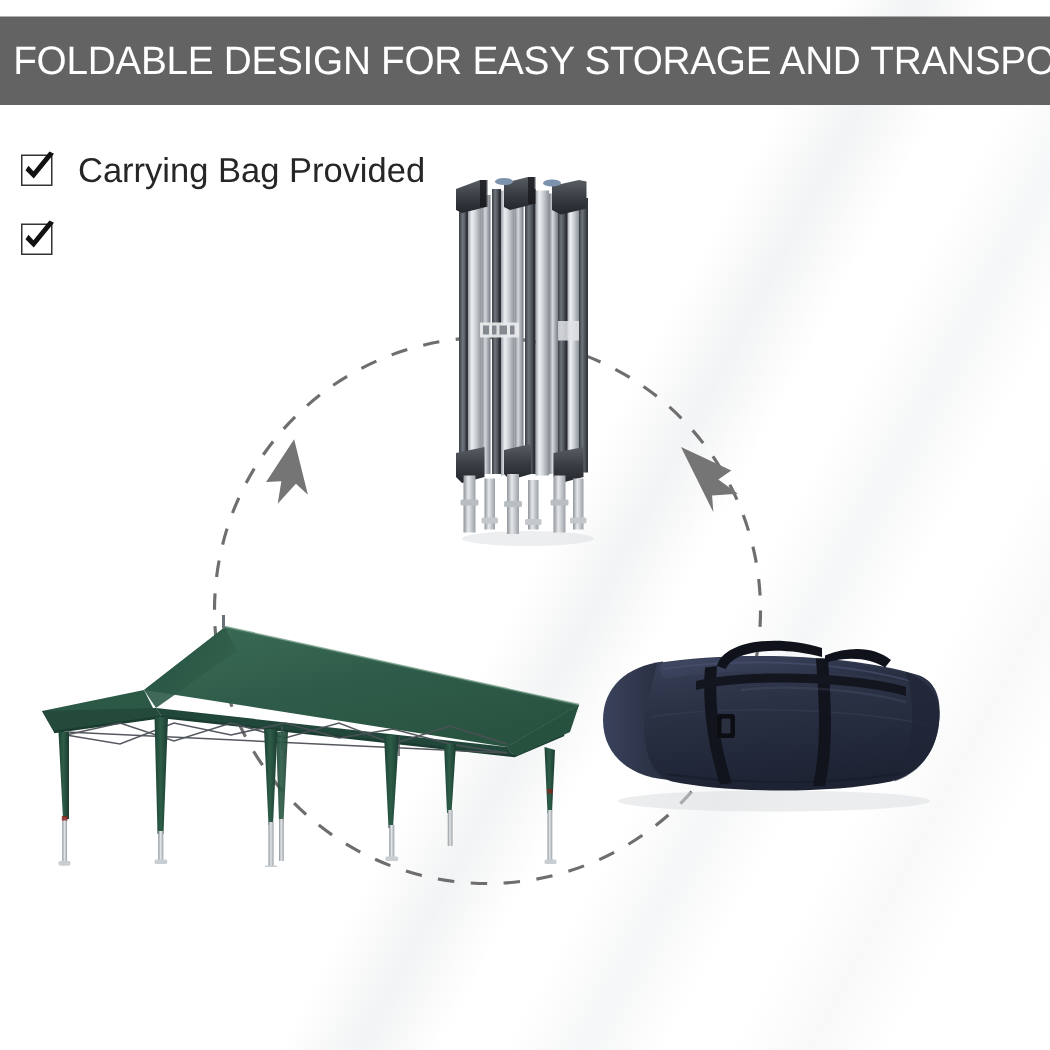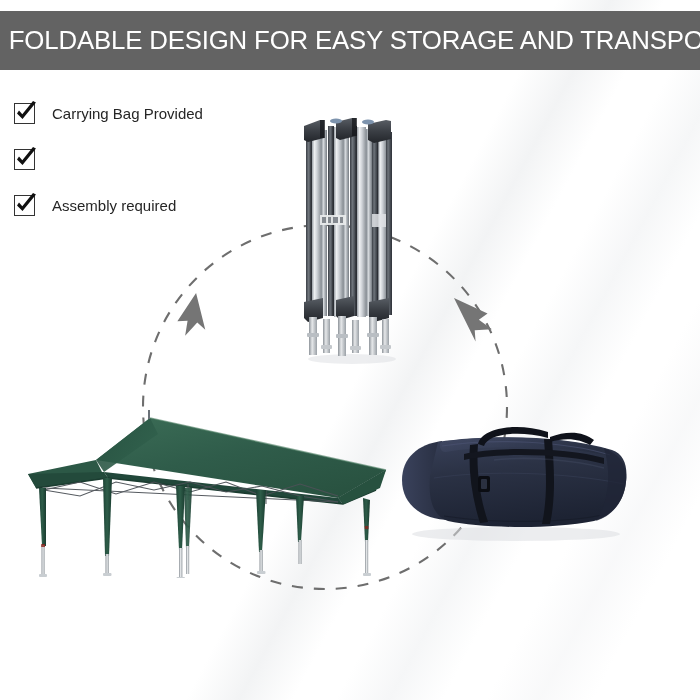--- a/index.html
+++ b/index.html
@@ -70,21 +70,21 @@
     flex: 0 0 auto;
     margin-right: 17px;
   }
   .checkbox svg {
     position: absolute;
     left: -2px;
     top: -4px;
     overflow: visible;
   }
   .feature-label {
-    font-size: 15px;
+    font-size: 23px;
     color: #262626;
     font-weight: 400;
     white-space: nowrap;
   }
 
   
   .cycle {
     position: absolute;
     left: 0;
     top: 0;
@@ -123,28 +123,20 @@
     </div>
 
     <div class="feature-row">
       <span class="checkbox">
         <svg width="26" height="26" viewBox="0 0 26 26">
           <path d="M4 13.5 L9.5 19 L23 2.5 L20 1 L9.3 14.2 L6 10.5 Z" fill="#111111"></path>
         </svg>
       </span>
     </div>
 
-    <div class="feature-row">
-      <span class="checkbox">
-        <svg width="26" height="26" viewBox="0 0 26 26">
-          <path d="M4 13.5 L9.5 19 L23 2.5 L20 1 L9.3 14.2 L6 10.5 Z" fill="#111111"></path>
-        </svg>
-      </span>
-      <span class="feature-label">Assembly required</span>
-    </div>
 
   </div>
 
   <svg class="cycle" viewBox="0 0 700 700">
 
     <circle cx="325" cy="407" r="182" fill="none" stroke="#6e6e6e" stroke-width="2.1" stroke-dasharray="11 11" stroke-linecap="butt"></circle>
 
     <g>
       <path d="M201 295 L176 318 L186 320 L180 334 L195 324 L201 333 Z" fill="#757575" transform="rotate(-14 190 314)"></path>
     </g>

